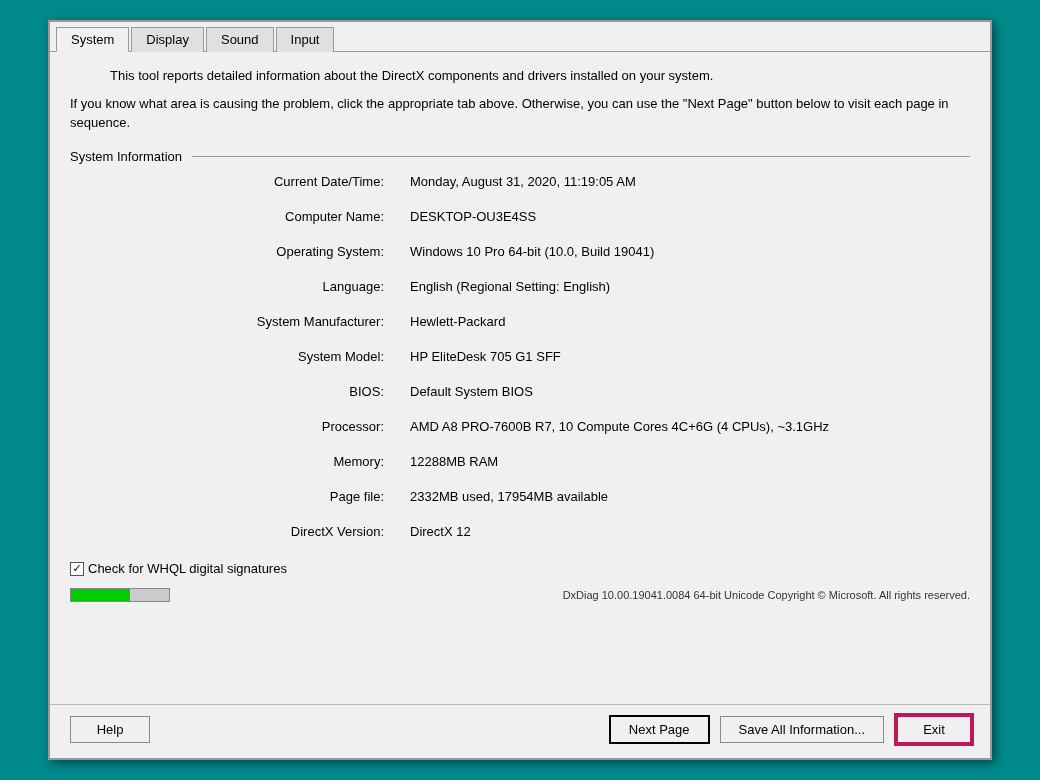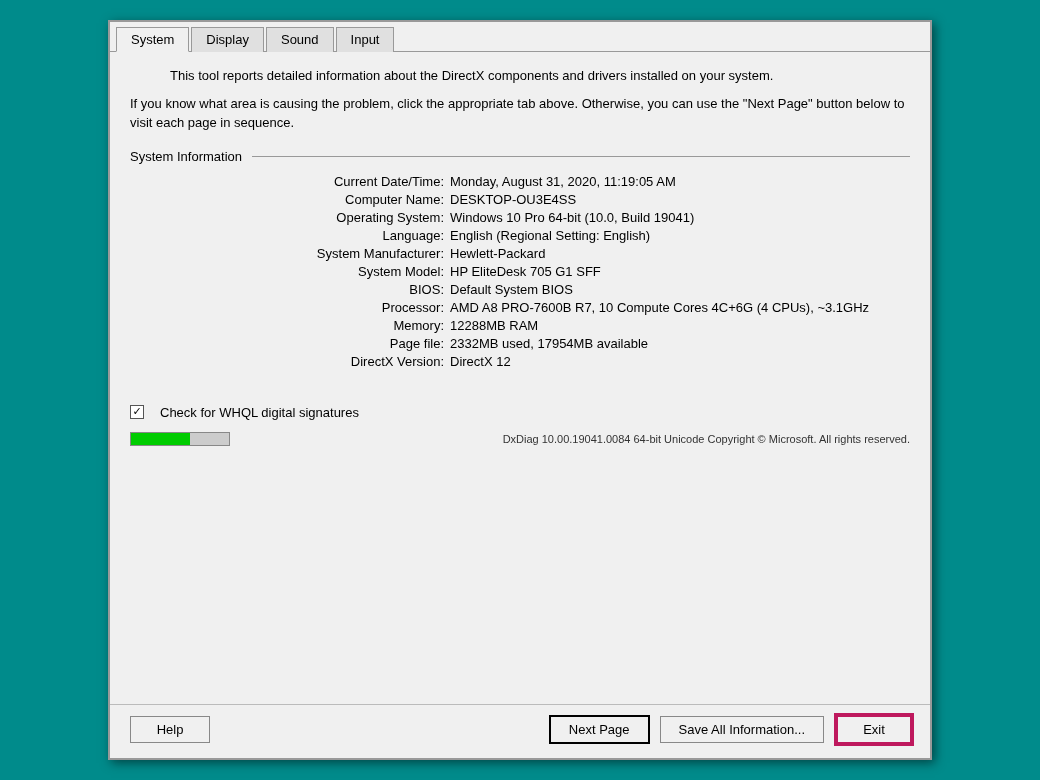--- a/index.html
+++ b/index.html
@@ -14,21 +14,21 @@
       background-color: #008B8B;
       font-family: 'Segoe UI', Tahoma, Geneva, Verdana, sans-serif;
       font-size: 13px;
       overflow: hidden;
       display: flex;
       align-items: center;
       justify-content: center;
     }
 
     .dialog-window {
-      width: 824px;
+      width: 944px;
       height: 740px;
       background-color: #f0f0f0;
       border: 2px solid #999;
       box-shadow: 3px 3px 10px rgba(0,0,0,0.5);
       display: flex;
       flex-direction: column;
     }
 
     .tab-bar {
       display: flex;
@@ -103,41 +103,41 @@
       height: 1px;
       background-color: #999;
     }
 
     .info-table {
       margin-left: 20px;
       display: grid;
       grid-template-columns: 300px auto;
       row-gap: 3px;
       margin-bottom: 16px;
+      gap: 20px;
     }
 
     .info-label {
       text-align: right;
       color: #000;
       font-size: 13px;
       padding-right: 6px;
     }
 
     .info-value {
       text-align: left;
       color: #000;
       font-size: 13px;
     }
 
     .checkbox-row {
       display: flex;
-      align-items: flex-start;
+      align-items: flex-end;
       margin-bottom: 12px;
-      margin-top: 20px;
-      gap: 12px;
+      margin-top: 6px;
     }
 
     .checkbox-label {
       font-size: 13px;
       color: #000;
       margin-left: 4px;
     }
 
     .checkbox {
       width: 14px;

